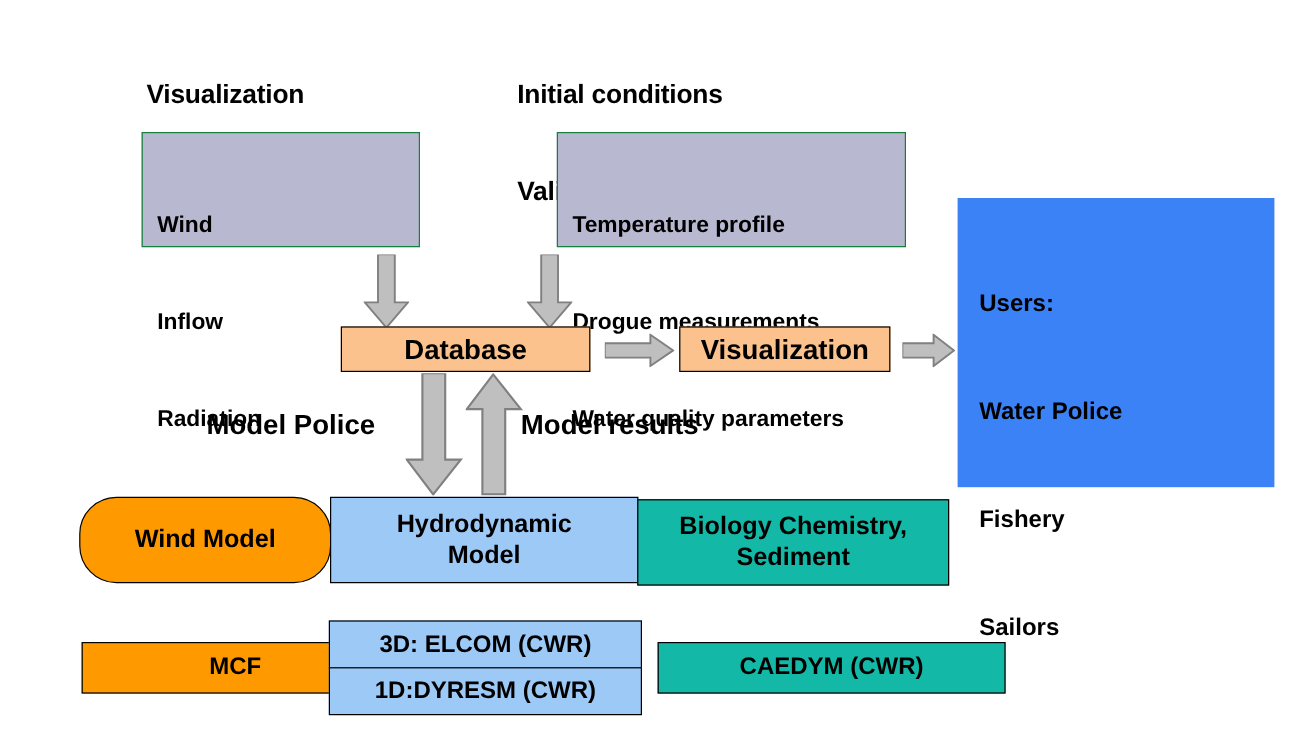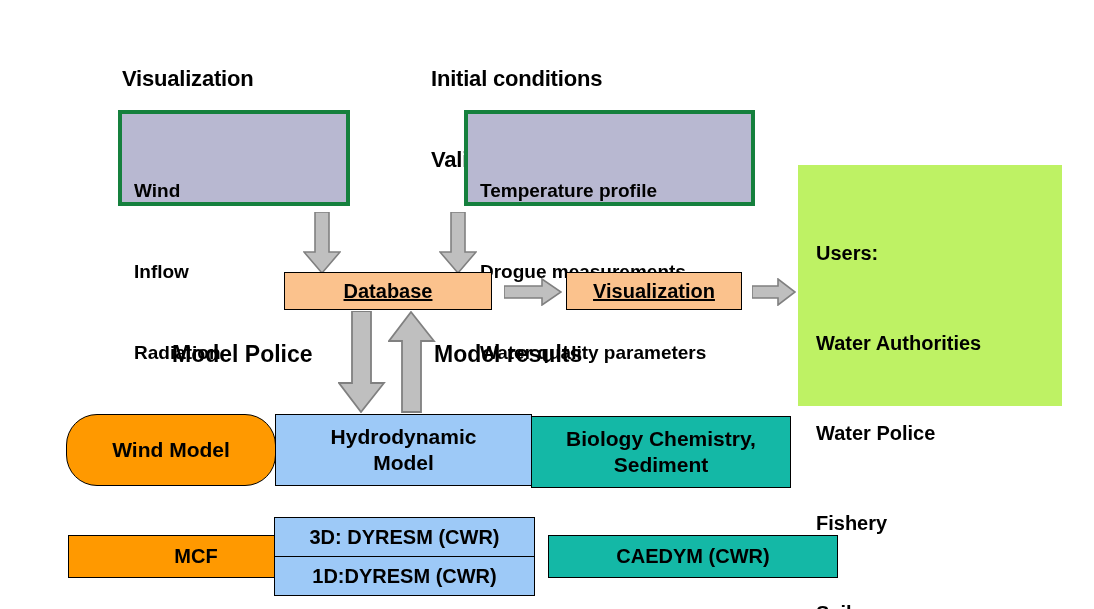--- a/index.html
+++ b/index.html
@@ -28,24 +28,24 @@
     letter-spacing: -0.2px;
   }
   .box {
     position: absolute;
     box-sizing: border-box;
     color: #000000;
     font-weight: bold;
   }
   .purple {
     background: #b8b8d1;
-    border: 4px solid #15803d;
+    border: 1px solid #15803d;
   }
   .purple-noborder {
-    background: #bef264;
+    background: #3b82f6;
     border: none;
   }
   .orange-light {
     background: #fbc28d;
     border: 1px solid #000000;
   }
   .orange {
     background: #ff9900;
     border: 1px solid #000000;
   }
@@ -69,22 +69,21 @@
     padding: 13px 0 0 18px;
     white-space: pre;
   }
   .centered {
     display: flex;
     align-items: center;
     justify-content: center;
     text-align: center;
   }
   .lbl-mid {
-    font-size: 20px;
-    text-decoration: underline;
+    font-size: 23px;
   }
   .lbl-model {
     font-size: 21px;
     line-height: 26px;
   }
   .lbl-impl {
     font-size: 20px;
   }
   .flowlabel {
     position: absolute;
@@ -120,21 +119,20 @@
   </div>
 
   <div class="box purple listbox" style="left:430px; top:110px; width:291px; height:96px;margin-left:34px;">
     <div>Temperature profile</div>
     <div>Drogue measurements</div>
     <div>Water quality parameters</div>
   </div>
 
   <div class="box purple-noborder userbox" style="left:798px; top:165px; width:264px; height:241px;">
     <div>Users:</div>
-    <div>Water Authorities</div>
     <div>Water Police</div>
     <div>Fishery</div>
     <div>Sailors</div>
     
   </div>
 
   <div class="arrow" style="left:303px; top:212px;">
     <svg width="38" height="62" viewBox="0 0 38 62">
       <polygon points="12,0 26,0 26,40 37,40 19,61 1,40 12,40" fill="#bfbfbf" stroke="#808080" stroke-width="1.6" stroke-linejoin="miter"></polygon>
     </svg>
@@ -194,21 +192,21 @@
   <div class="box green centered lbl-model" style="left:531px; top:416px; width:260px; height:72px; white-space:pre-line;">
     <span>Biology Chemistry,
 Sediment</span>
   </div>
 
   <div class="box orange centered lbl-impl" style="left:68px; top:535px; width:223px; height:43px;padding-left:33px;">
     <span>MCF</span>
   </div>
 
   <div class="box blue centered lbl-impl" style="left:274px; top:517px; width:261px; height:40px;">
-    <span>3D: DYRESM (CWR)</span>
+    <span>3D: ELCOM (CWR)</span>
   </div>
 
   <div class="box blue centered lbl-impl" style="left:274px; top:556px; width:261px; height:40px;">
     <span>1D:DYRESM (CWR)</span>
   </div>
 
   <div class="box green centered lbl-impl" style="left:548px; top:535px; width:290px; height:43px;text-align:center;">
     <span>CAEDYM (CWR)</span>
   </div>
 

